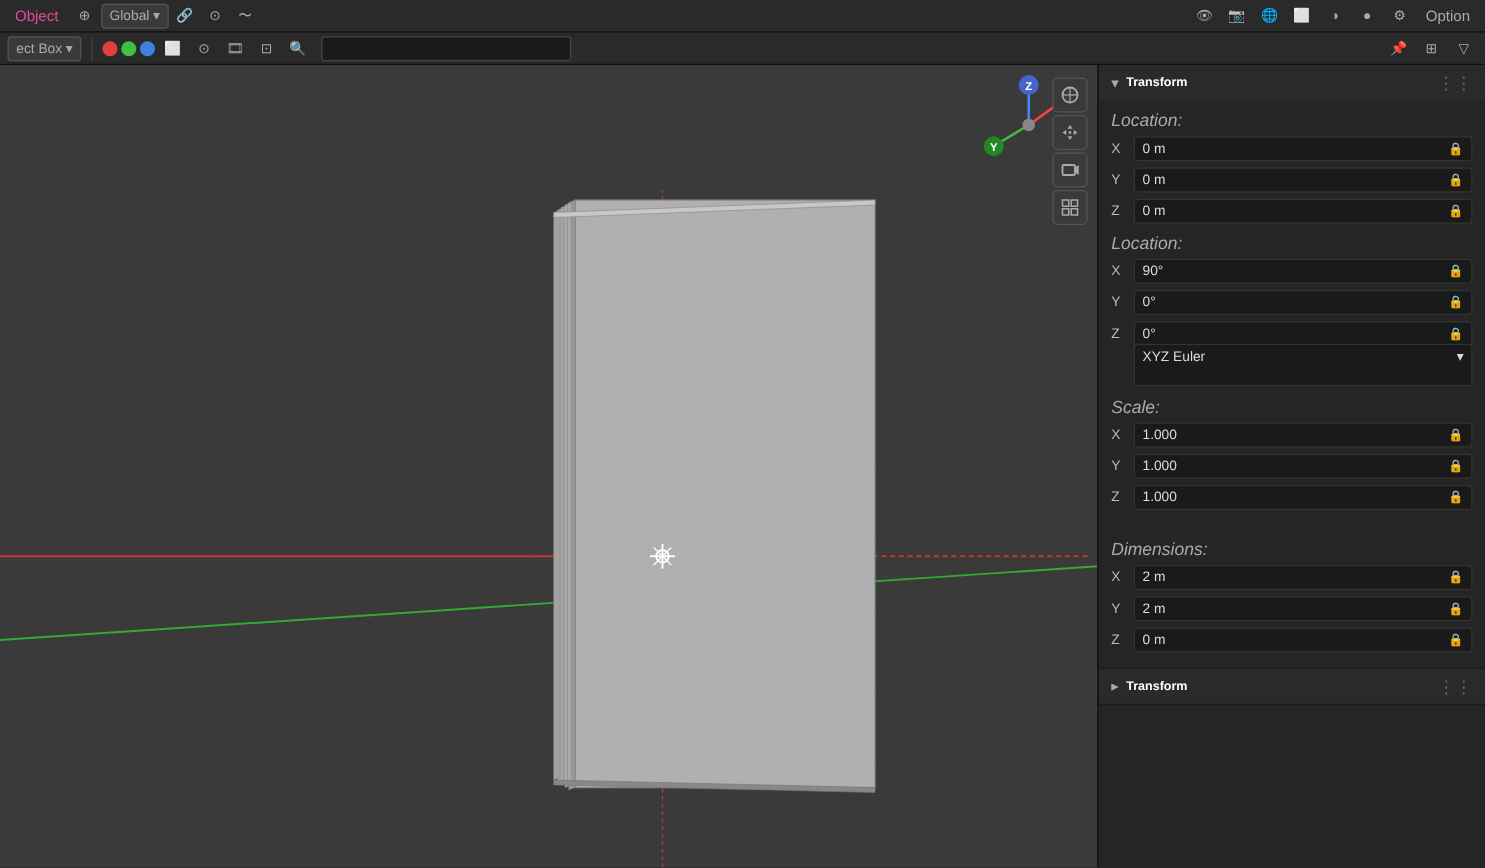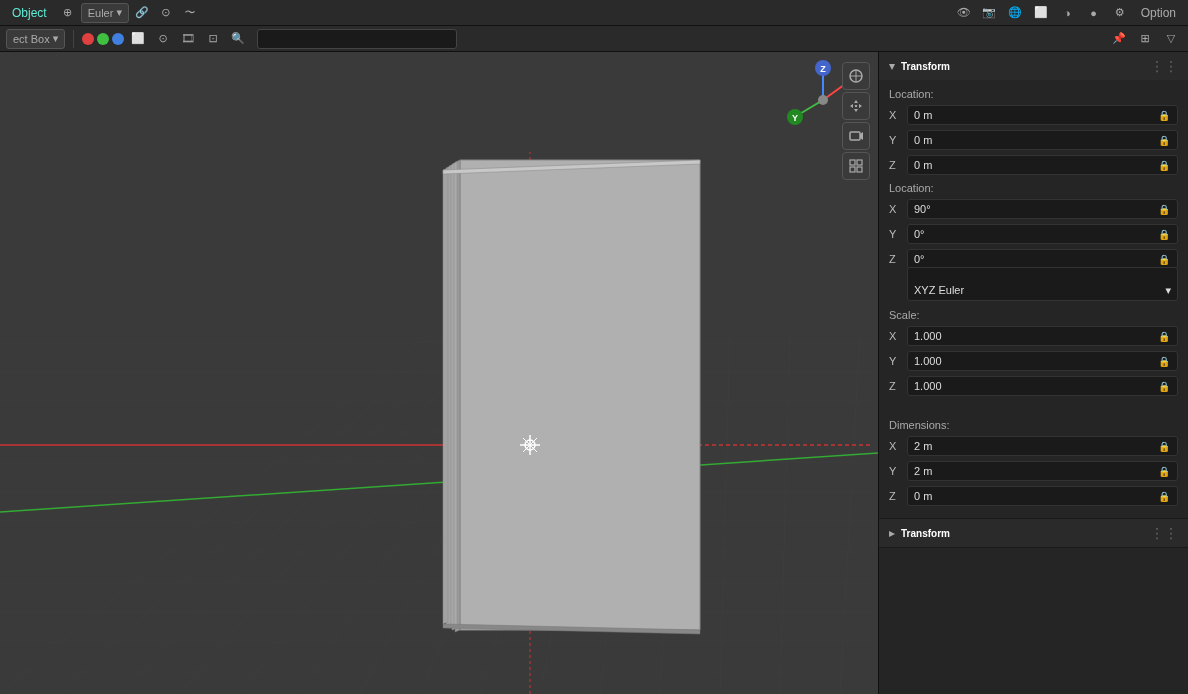--- a/index.html
+++ b/index.html
@@ -28,21 +28,21 @@
       z-index: 100;
     }
 
     .top-bar-left {
       display: flex;
       align-items: center;
       gap: 4px;
     }
 
     .mode-label {
-      color: #5eead4;
+      color: #ec4899;
       font-size: 12px;
       padding: 2px 6px;
     }
 
     .top-bar-right {
       display: flex;
       align-items: center;
       gap: 4px;
     }
 
@@ -175,22 +175,23 @@
       color: #666;
       font-size: 14px;
     }
 
     .panel-content {
       padding: 8px 10px;
     }
 
     .prop-group-label {
       color: #aaa;
-      font-size: 11px;
+      font-size: 14px;
       margin-bottom: 4px;
+      font-style: italic;
     }
 
     .prop-row {
       display: flex;
       align-items: center;
       margin-bottom: 3px;
       height: 22px;
     }
 
     .prop-axis {
@@ -222,21 +223,21 @@
     .dropdown-select {
       flex: 1;
       background: #1a1a1a;
       border: 1px solid #333;
       border-radius: 3px;
       height: 20px;
       padding: 16px 6px;
       color: #ddd;
       font-size: 11px;
       display: flex;
-      align-items: flex-start;
+      align-items: flex-end;
       justify-content: space-between;
       cursor: pointer;
     }
 
     
     #gizmo {
       position: absolute;
       top: 60px;
       right: 325px;
       width: 80px;
@@ -278,21 +279,21 @@
 </head>
 <body>
 
 <div id="top-bar">
   <div class="top-bar-left">
     <span class="mode-label">Object</span>
   </div>
   <div class="toolbar-section">
     <span class="icon-btn-flat">⊕</span>
     <div class="toolbar-btn">
-      <span>Euler</span>
+      <span>Global</span>
       <span>▾</span>
     </div>
     <span class="icon-btn-flat">🔗</span>
     <span class="icon-btn-flat">⊙</span>
     <span class="icon-btn-flat">〜</span>
   </div>
   <div style="flex:1"></div>
   <div class="top-bar-right">
     <span class="icon-btn-flat">👁</span>
     <span class="icon-btn-flat">📷</span>

